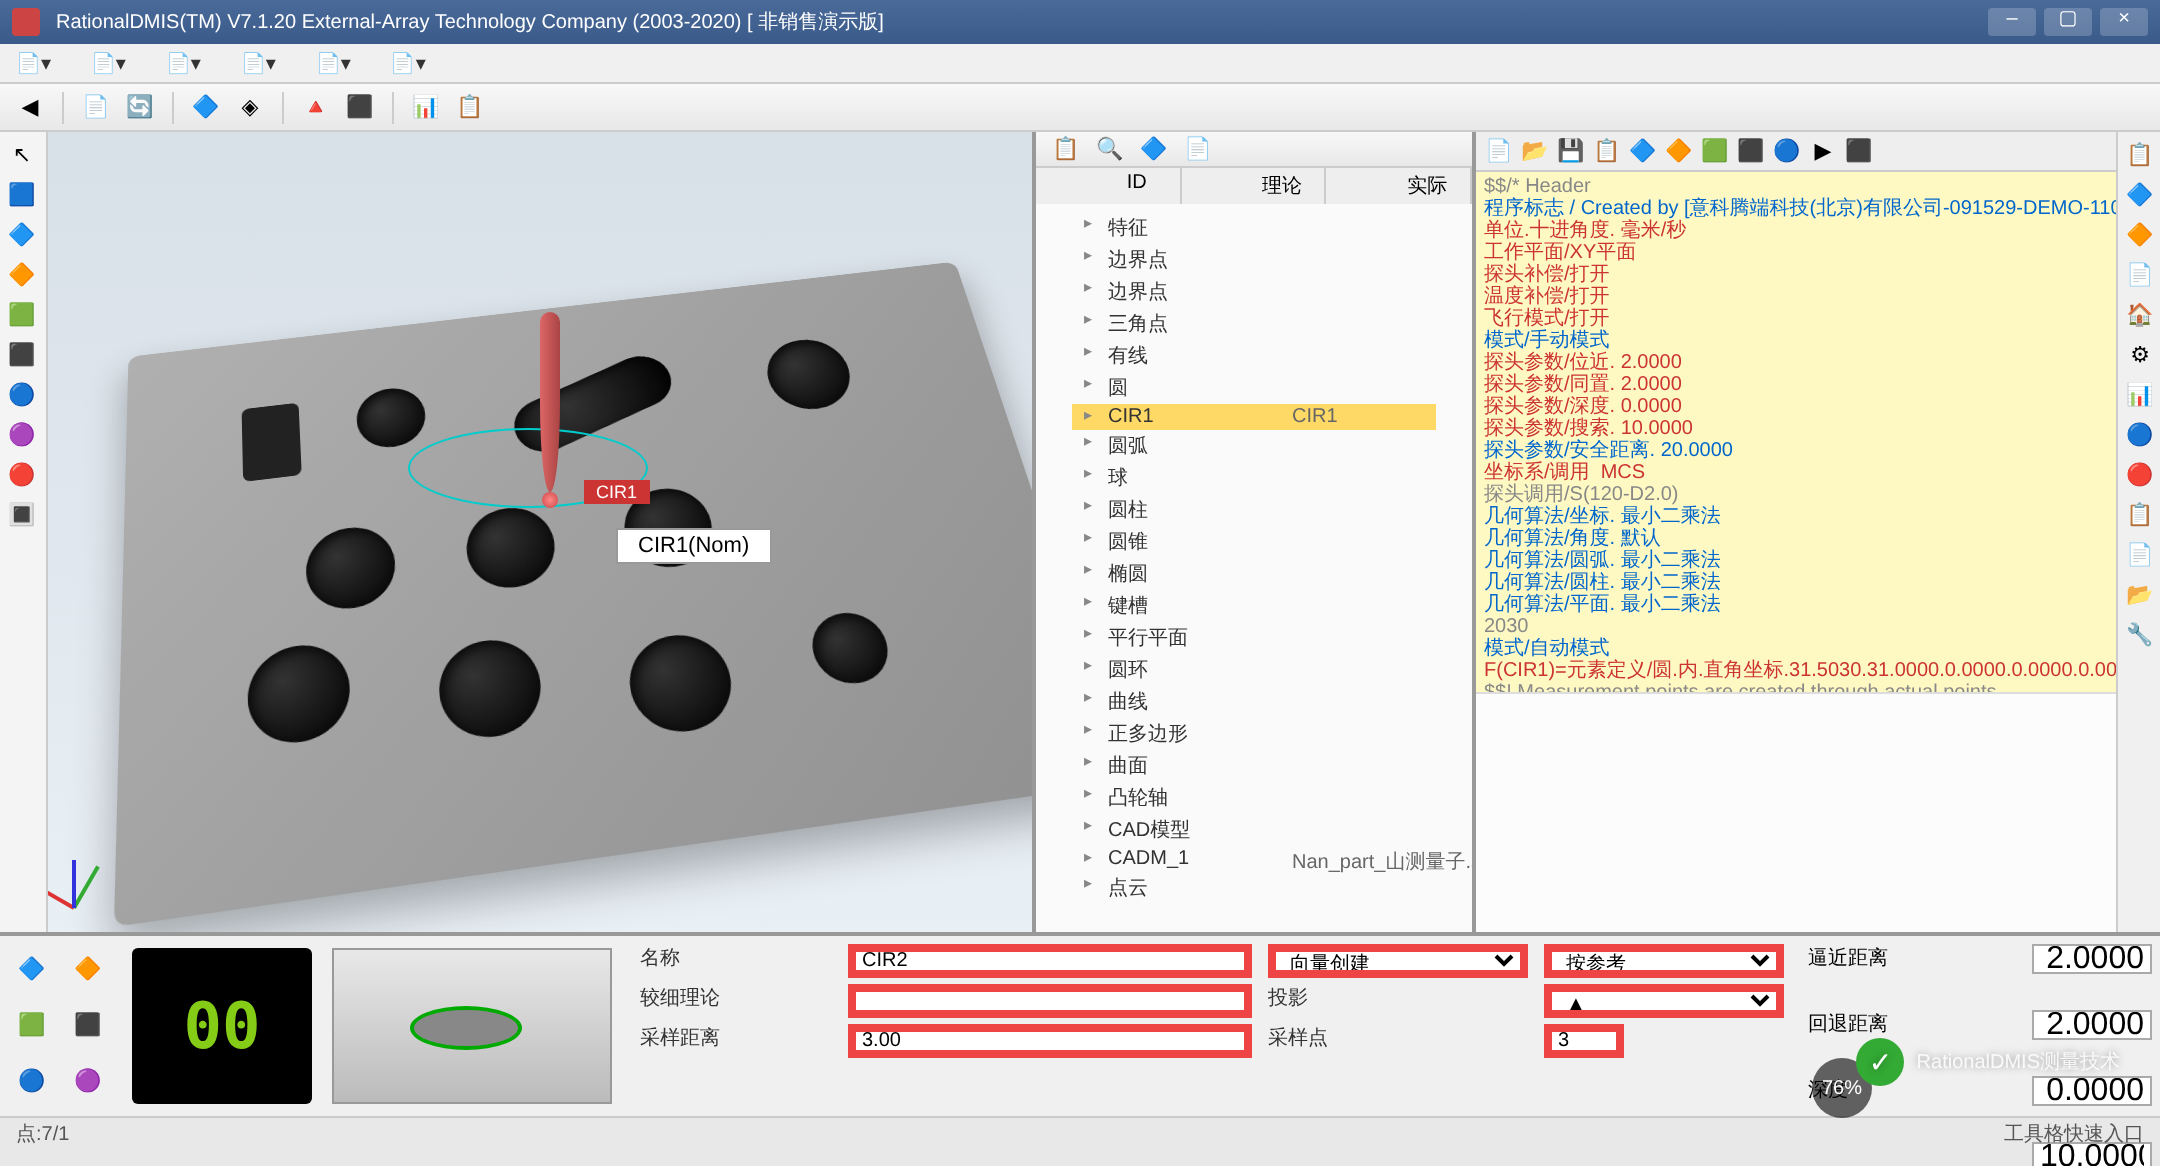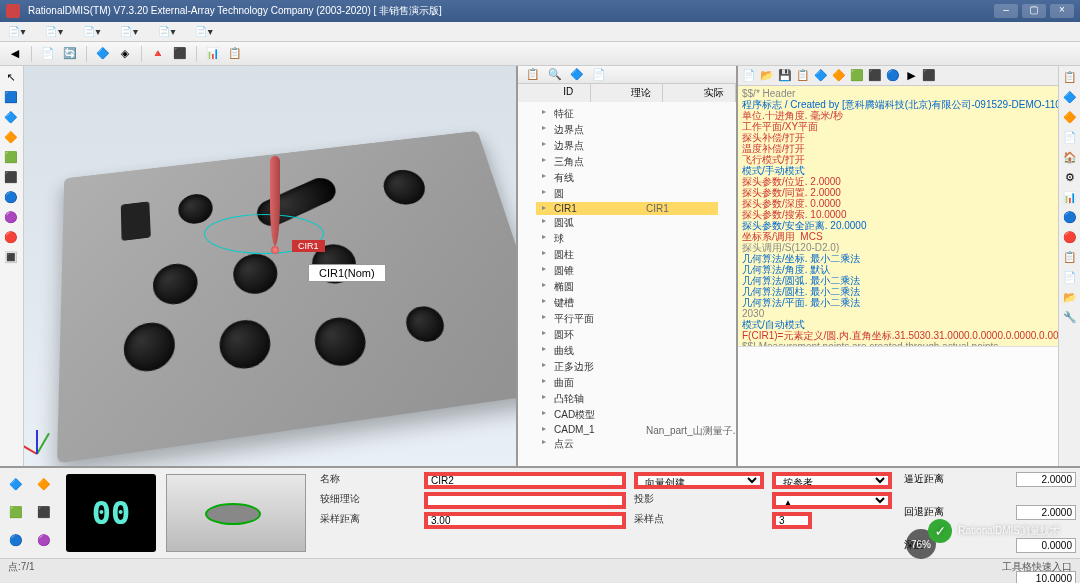--- a/index.html
+++ b/index.html
@@ -54,40 +54,40 @@
 .ti .tval { position:absolute; left:110px; color:#666; }
 .right { width:320px; background:#fafafa; display:flex; flex-direction:column; }
 .rtb { height:20px; background:#eee; border-bottom:1px solid #ccc; display:flex; align-items:center; padding:0 4px; gap:3px; }
 .rtb .tbtn { width:15px; height:15px; }
 .code { flex:0 0 260px; background:#fef9c3; padding:2px 4px; overflow:auto; font-family:monospace; font-size:9px; line-height:11px; white-space:pre; }
 .code .red{color:#c33;} .code .blue{color:#06c;} .code .gray{color:#888;}
 .code-rest { flex:1; background:#fcfcfc; border-top:1px solid #ddd; }
 .btm { height:92px; background:#f0f0f0; border-top:2px solid #999; display:flex; }
 .btm-l { width:62px; padding:4px; display:grid; grid-template-columns:1fr 1fr; gap:2px; }
 .btm-l .tbtn{width:24px;height:24px;}
-.dro { width:90px; background:#000; margin:6px 4px; border-radius:3px; display:flex; align-items:center; justify-content:center; color:#5eead4; font-family:monospace; font-size:32px; font-weight:bold; }
+.dro { width:90px; background:#000; margin:6px 4px; border-radius:3px; display:flex; align-items:center; justify-content:center; color:#84cc16; font-family:monospace; font-size:32px; font-weight:bold; }
 .preview { width:140px; margin:6px; background:linear-gradient(#e8e8e8,#bbb); border:1px solid #999; position:relative; }
 .preview .phole{position:absolute;top:28px;left:38px;width:56px;height:22px;border-radius:50%;border:2px solid #0a0;background:#888;}
 .form { flex:1; padding:4px 8px; display:grid; grid-template-columns:auto auto auto auto; gap:3px 8px; align-content:start; }
 .form label { color:#333; font-size:10px; }
 .form input,.form select { height:17px; border:4px solid #ef4444; padding:0 3px; font-size:10px; background:#fff; }
 .btm-r { width:180px; padding:4px; display:grid; grid-template-columns:auto 60px; gap:18px 6px; align-content:start; font-size:10px; }
-.btm-r input { height:15px; border:1px solid #aaa; text-align:right; padding:0 3px; font-size:10px; }
+.btm-r input { height:15px; border:1px solid #aaa; text-align:right; padding:0 3px; font-size:16px; }
 .status { height:17px; background:#e8e8e8; border-top:1px solid #ccc; display:flex; align-items:center; padding:0 8px; font-size:9px; color:#555; justify-content:space-between; }
 .watermark { position:absolute; right:20px; bottom:40px; color:rgba(255,255,255,.85); font-size:18px; z-index:50; text-shadow:0 0 4px rgba(0,0,0,.4); display:flex; align-items:center; gap:6px; }
 .wmico { width:24px;height:24px;border-radius:50%;background:#3a3;color:#fff;display:flex;align-items:center;justify-content:center;font-size:14px; }
 .speed { position:absolute; right:144px; bottom:24px; width:30px; height:30px; border-radius:50%; background:rgba(0,0,0,.6); color:#fff; display:flex; align-items:center; justify-content:center; font-size:10px; z-index:50; }
 .rside-icons { width:22px; background:#f0f0f0; border-left:1px solid #ccc; display:flex; flex-direction:column; gap:2px; padding:2px; }
 </style>
 </head>
 <body>
 
 <div class="titlebar">
   <div class="logo"></div>
-  <div class="t-title">RationalDMIS(TM) V7.3.20    External-Array Technology Company (2003-2020) [ 非销售演示版]</div>
+  <div class="t-title">RationalDMIS(TM) V7.1.20    External-Array Technology Company (2003-2020) [ 非销售演示版]</div>
   <div class="winbtns">
     <div class="winbtn">–</div>
     <div class="winbtn">▢</div>
     <div class="winbtn">×</div>
   </div>
 </div>
 
 <div class="menubar">
   <span>📄▾</span>
   <span>📄▾</span>

